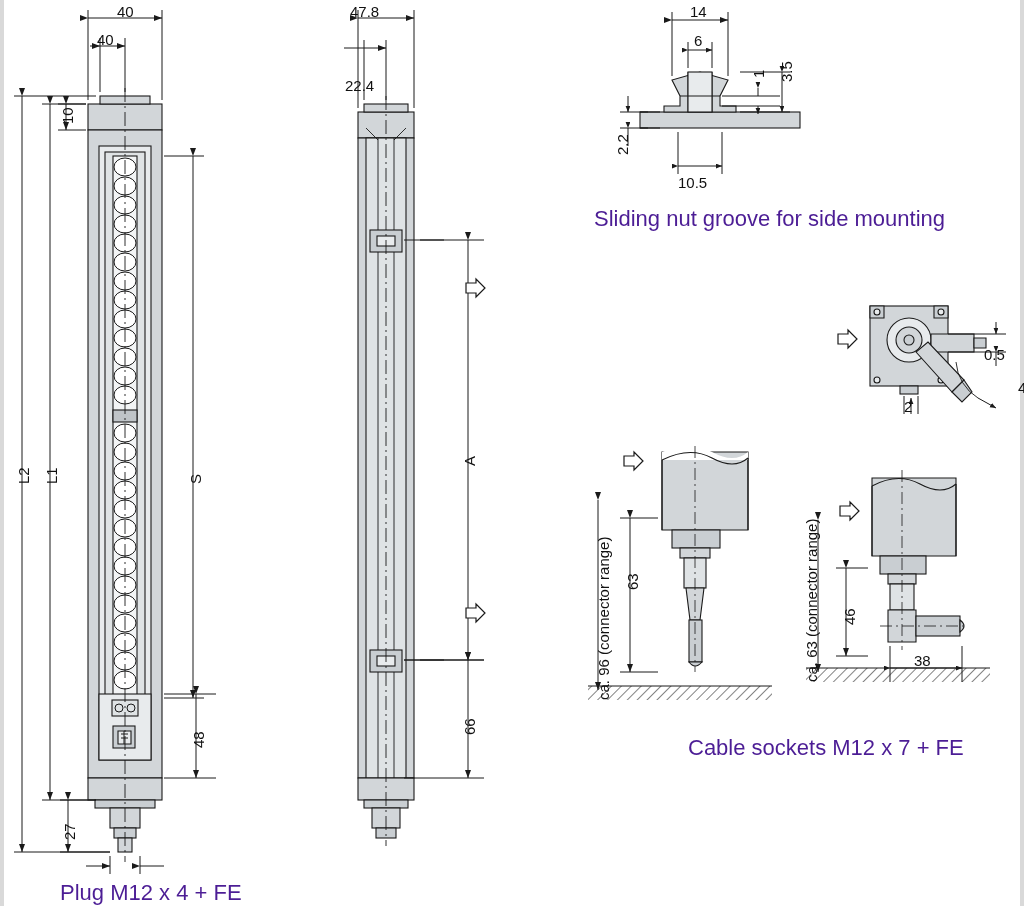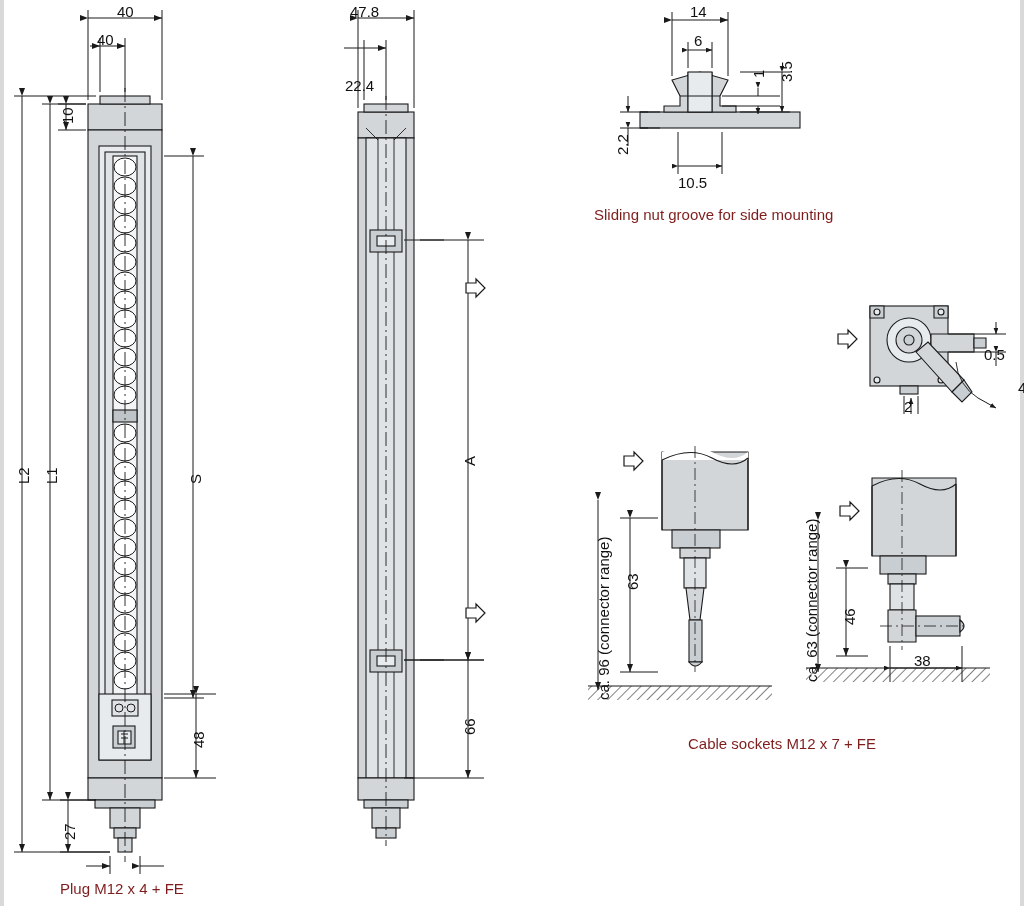--- a/index.html
+++ b/index.html
@@ -13,21 +13,21 @@
     position:relative;
   }
   #stage { position:absolute; left:0; top:0; width:1024px; height:688px;text-decoration:underline; }
   .lbl {
     position:absolute;
     font-size:15px;
     color:#111;
     white-space:nowrap;
     line-height:1;
   }
-  .cap { position:absolute; font-size:15px; color:#7f1d1d; white-space:nowrap; }
+  .cap { position:absolute; font-size:22px; color:#4c1d95; white-space:nowrap; }
   .rot90 { transform-origin:0 0; transform:rotate(-90deg); }
   svg { position:absolute; left:0; top:0; }
   .edgeL { position:absolute; left:0; top:0; width:4px; height:906px; background:#d9d9d9; }
   .edgeR { position:absolute; right:0; top:0; width:4px; height:906px; background:#d9d9d9; }
 </style>
 </head>
 <body>
 
 <div id="stage">
 

